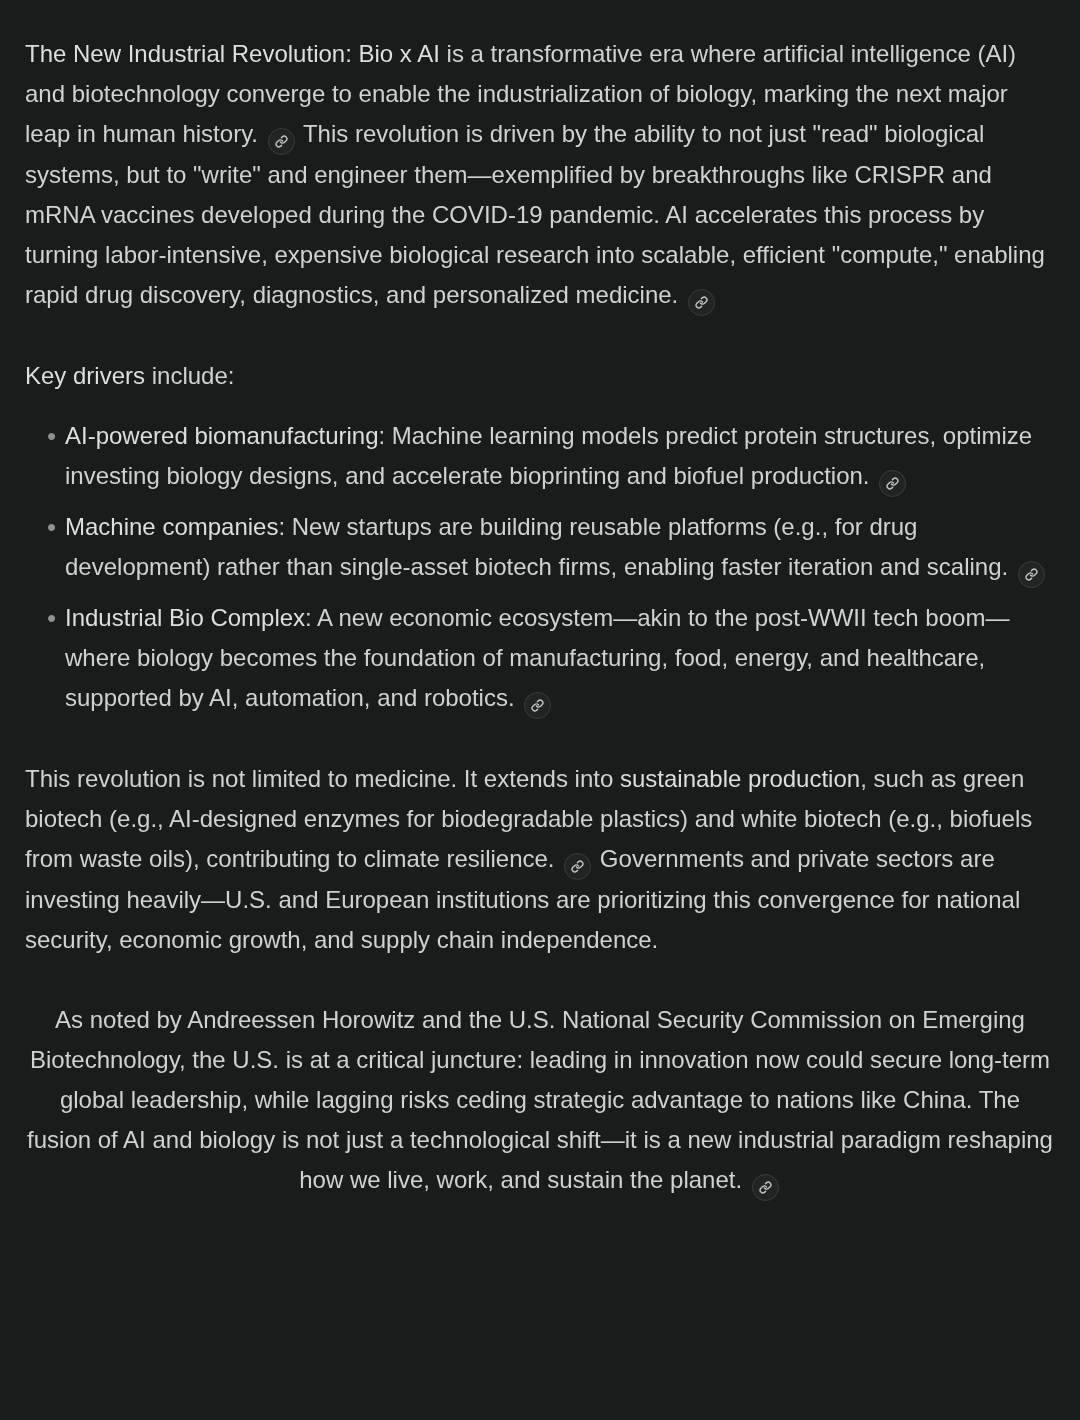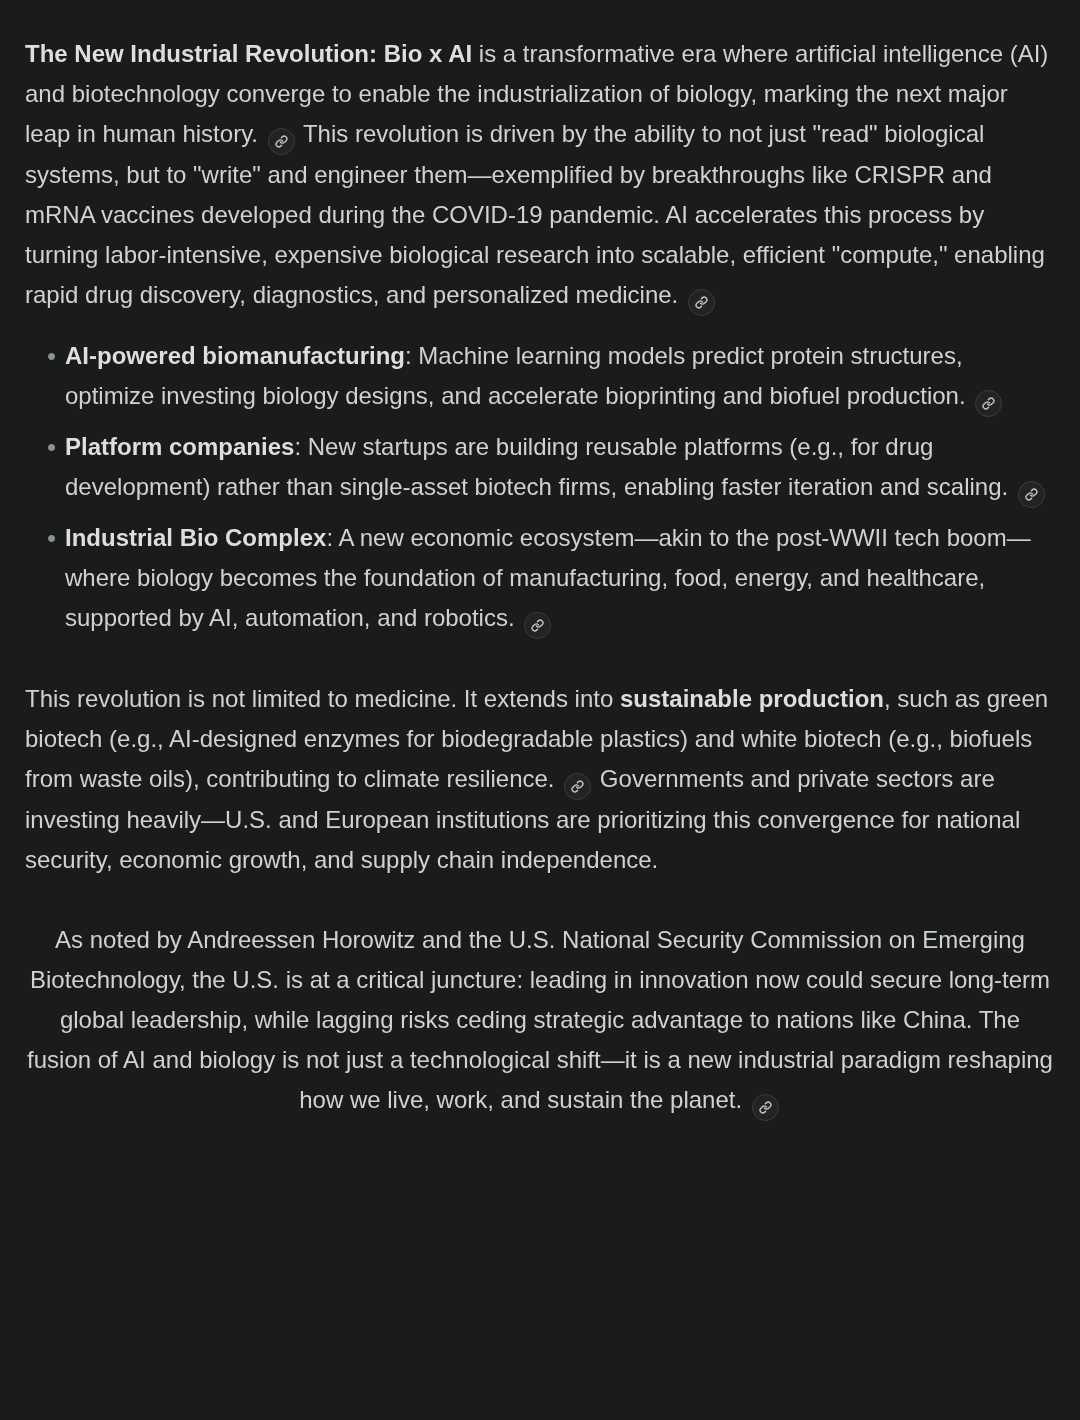--- a/index.html
+++ b/index.html
@@ -16,21 +16,21 @@
   }
   .content {
     padding: 34px 25px 30px 25px;
     width: 1080px;
   }
   p.para {
     margin: 0 0 40px 0;
   }
   p.para:last-child { margin-bottom: 0; text-align: center; }
   strong {
-    font-weight: 700;
+    font-weight: 400;
     color: #dcdedf;
   }
   ul.bullet-list {
     list-style: none;
     margin: -20px 0 40px 0;
     padding: 0 0 0 22px;
   }
   li.bullet-item {
     position: relative;
     padding-left: 18px;
@@ -73,28 +73,29 @@
           <svg viewBox="0 0 24 24" fill="none" stroke="currentColor" stroke-width="2.6" stroke-linecap="round" stroke-linejoin="round">
             <path d="M10 13a5 5 0 0 0 7.54.54l3-3a5 5 0 0 0-7.07-7.07l-1.72 1.71"></path>
             <path d="M14 11a5 5 0 0 0-7.54-.54l-3 3a5 5 0 0 0 7.07 7.07l1.71-1.71"></path>
           </svg>
         </span><span> This revolution is driven by the ability to not just "read" biological systems, but to "write" and engineer them—exemplified by breakthroughs like CRISPR and mRNA vaccines developed during the COVID-19 pandemic. AI accelerates this process by turning labor-intensive, expensive biological research into scalable, efficient "compute," enabling rapid drug discovery, diagnostics, and personalized medicine. </span><span class="citation-icon">
           <svg viewBox="0 0 24 24" fill="none" stroke="currentColor" stroke-width="2.6" stroke-linecap="round" stroke-linejoin="round">
             <path d="M10 13a5 5 0 0 0 7.54.54l3-3a5 5 0 0 0-7.07-7.07l-1.72 1.71"></path>
             <path d="M14 11a5 5 0 0 0-7.54-.54l-3 3a5 5 0 0 0 7.07 7.07l1.71-1.71"></path>
           </svg>
         </span></p>
+      <p class="para"><strong>Key drivers</strong><span> include:</span></p>
       <ul class="bullet-list">
         <li class="bullet-item"><strong>AI-powered biomanufacturing</strong><span>: Machine learning models predict protein structures, optimize investing biology designs, and accelerate bioprinting and biofuel production. </span><span class="citation-icon">
             <svg viewBox="0 0 24 24" fill="none" stroke="currentColor" stroke-width="2.6" stroke-linecap="round" stroke-linejoin="round">
               <path d="M10 13a5 5 0 0 0 7.54.54l3-3a5 5 0 0 0-7.07-7.07l-1.72 1.71"></path>
               <path d="M14 11a5 5 0 0 0-7.54-.54l-3 3a5 5 0 0 0 7.07 7.07l1.71-1.71"></path>
             </svg>
           </span></li>
-        <li class="bullet-item"><strong>Platform companies</strong><span>: New startups are building reusable platforms (e.g., for drug development) rather than single-asset biotech firms, enabling faster iteration and scaling. </span><span class="citation-icon">
+        <li class="bullet-item"><strong>Machine companies</strong><span>: New startups are building reusable platforms (e.g., for drug development) rather than single-asset biotech firms, enabling faster iteration and scaling. </span><span class="citation-icon">
             <svg viewBox="0 0 24 24" fill="none" stroke="currentColor" stroke-width="2.6" stroke-linecap="round" stroke-linejoin="round">
               <path d="M10 13a5 5 0 0 0 7.54.54l3-3a5 5 0 0 0-7.07-7.07l-1.72 1.71"></path>
               <path d="M14 11a5 5 0 0 0-7.54-.54l-3 3a5 5 0 0 0 7.07 7.07l1.71-1.71"></path>
             </svg>
           </span></li>
         <li class="bullet-item"><strong>Industrial Bio Complex</strong><span>: A new economic ecosystem—akin to the post-WWII tech boom—where biology becomes the foundation of manufacturing, food, energy, and healthcare, supported by AI, automation, and robotics. </span><span class="citation-icon">
             <svg viewBox="0 0 24 24" fill="none" stroke="currentColor" stroke-width="2.6" stroke-linecap="round" stroke-linejoin="round">
               <path d="M10 13a5 5 0 0 0 7.54.54l3-3a5 5 0 0 0-7.07-7.07l-1.72 1.71"></path>
               <path d="M14 11a5 5 0 0 0-7.54-.54l-3 3a5 5 0 0 0 7.07 7.07l1.71-1.71"></path>
             </svg>

